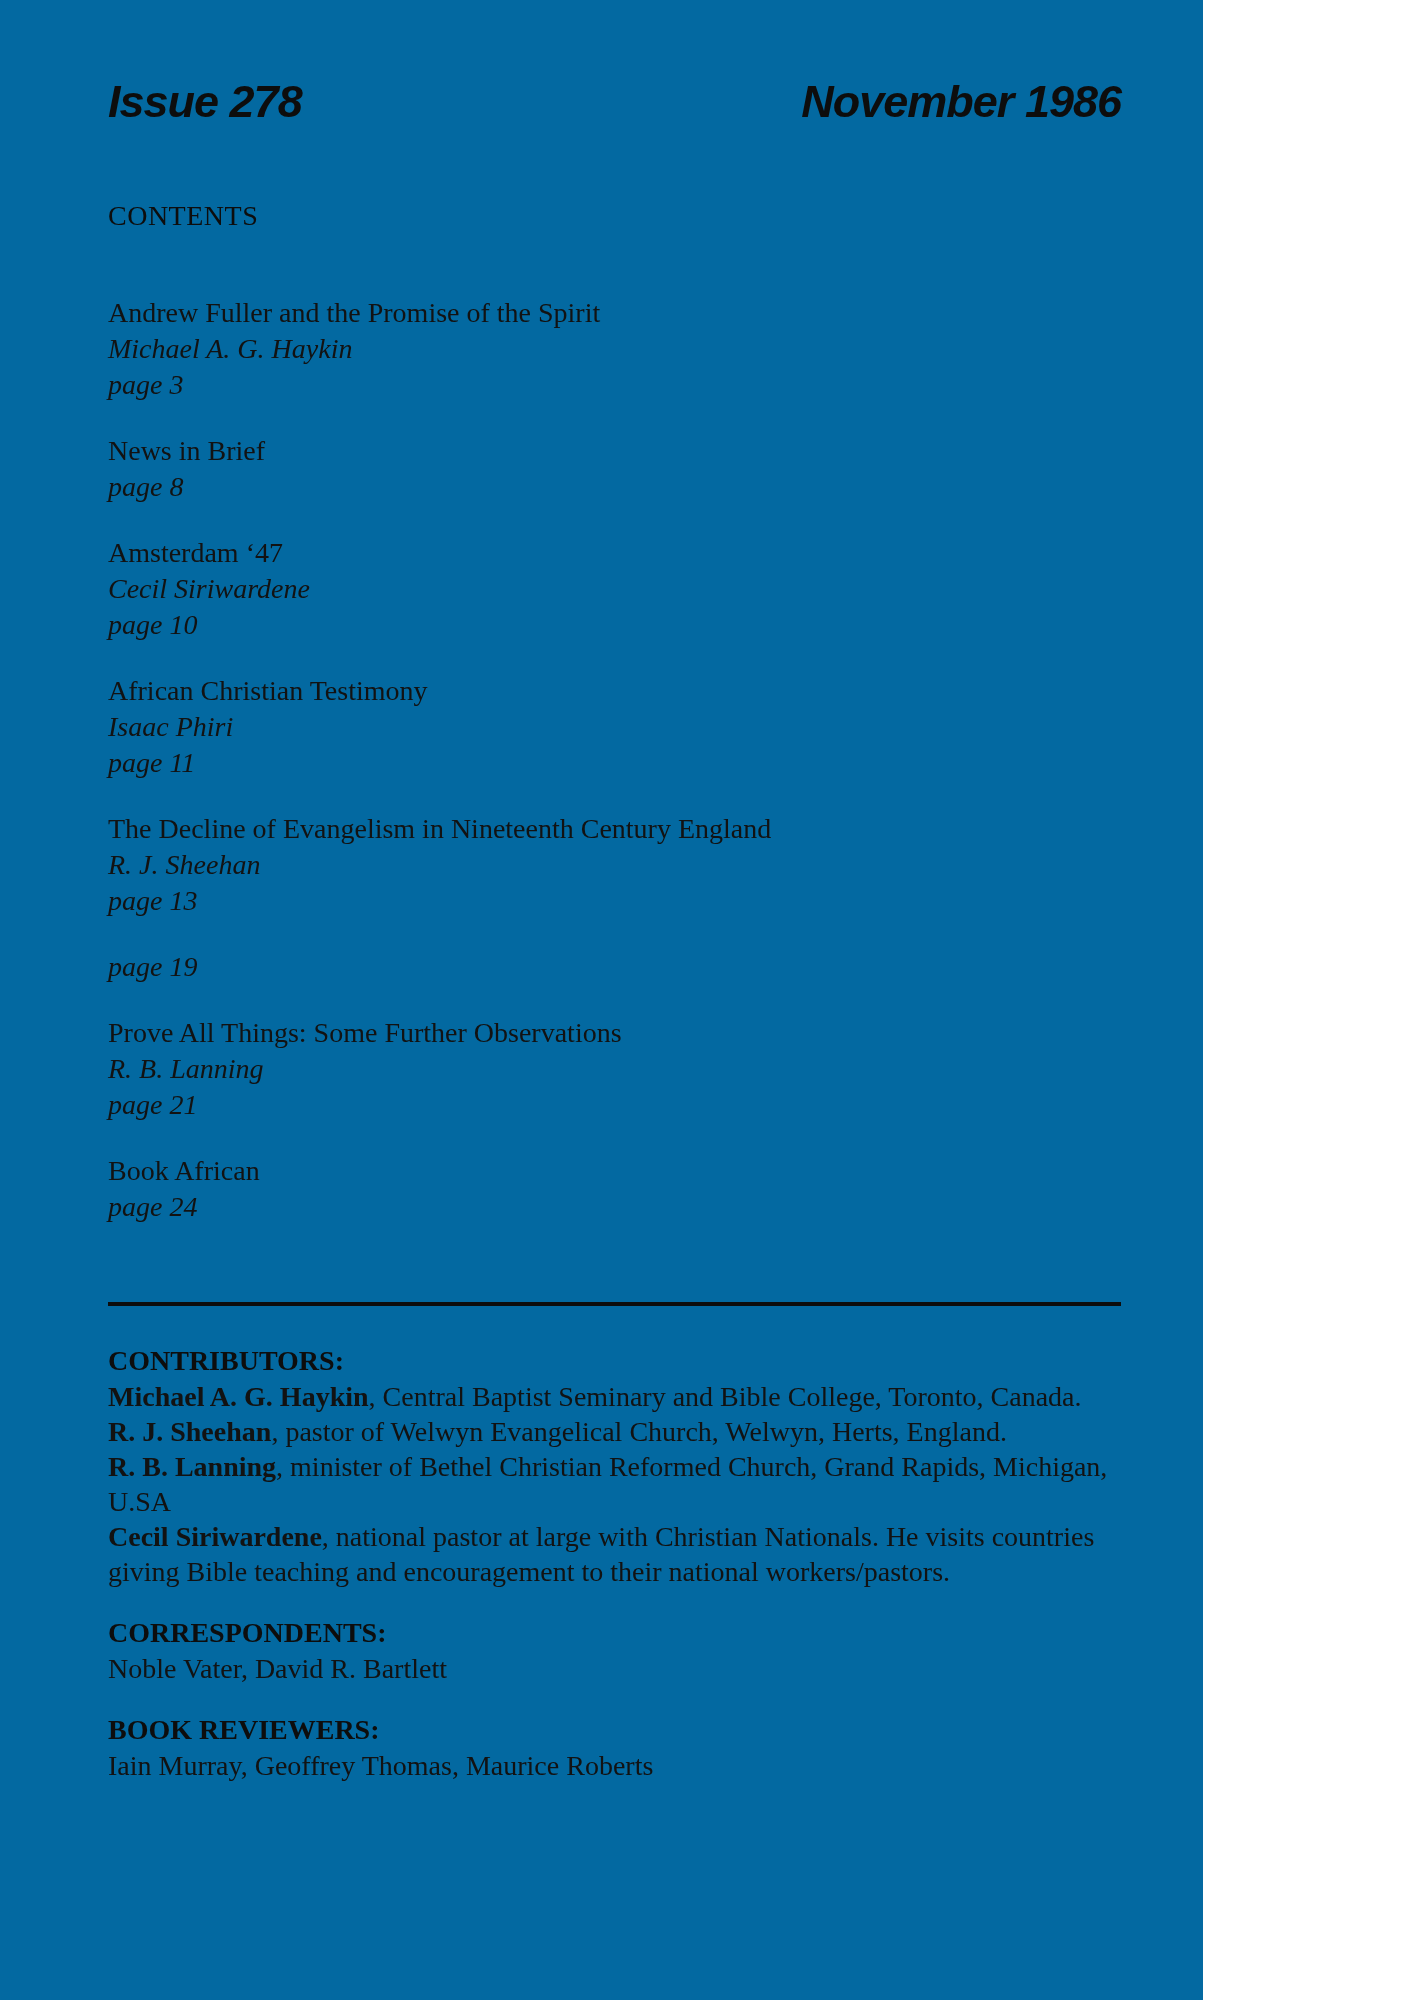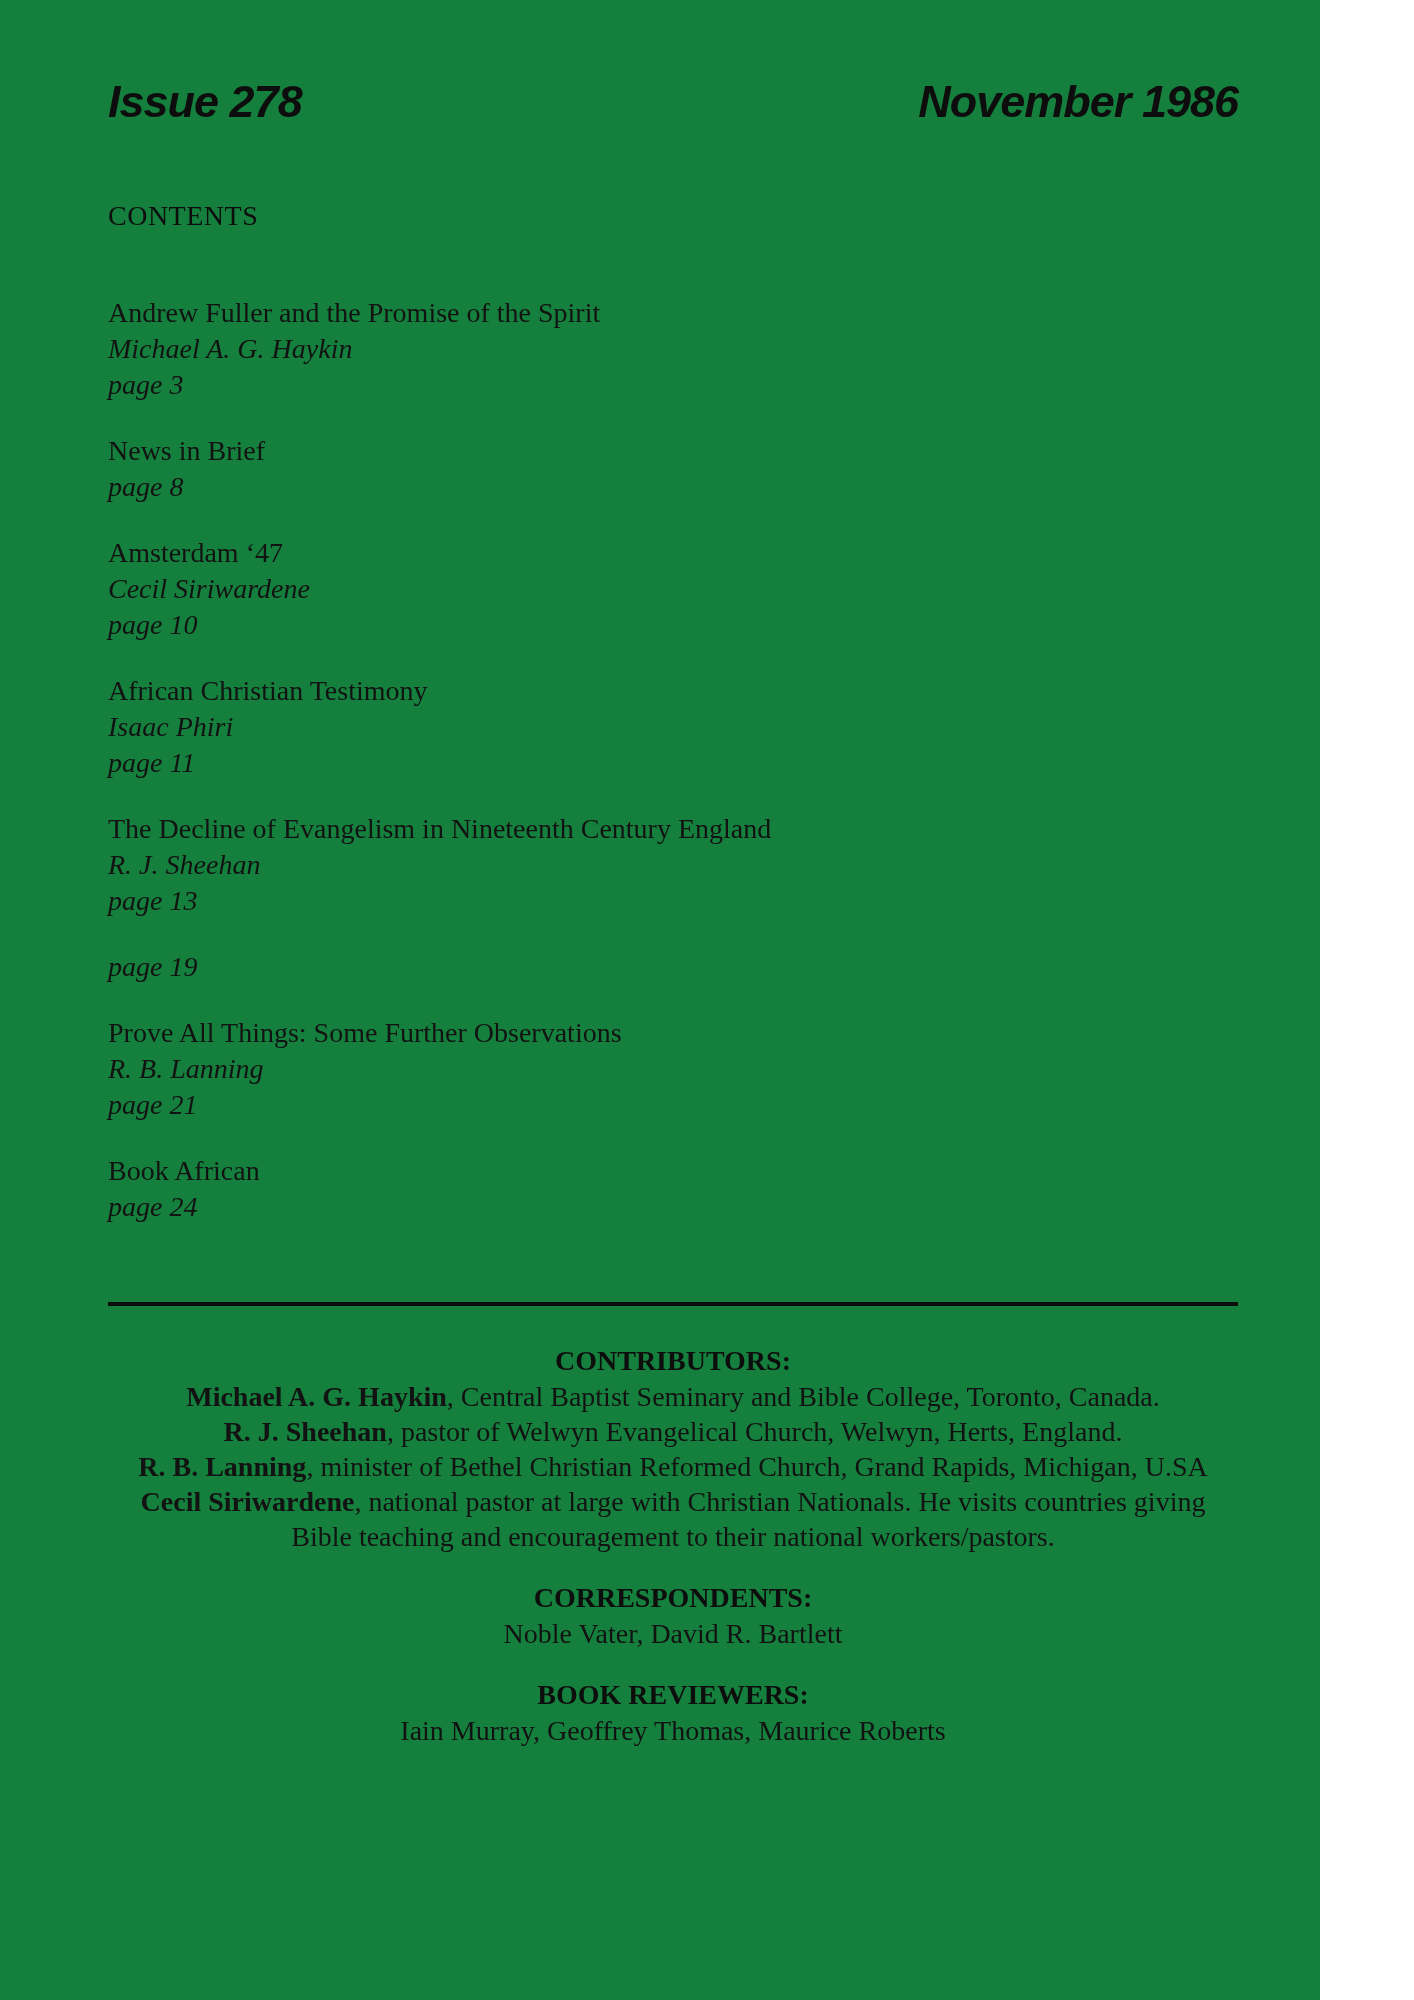--- a/index.html
+++ b/index.html
@@ -7,24 +7,24 @@
     width: 1414px;
     background: #ffffff;
   }
   body {
     height: 2000px;
     color: #121212;
     font-family: "Liberation Serif", serif;
     -webkit-font-smoothing: antialiased;
   }
   .page {
-    width: 1320px;
+    width: 1203px;
     height: 2000px;
     padding: 76px 82px 0 108px;
-    background: #15803d;
+    background: #0369a1;
     overflow: hidden;
   }
   
   .masthead {
     display: flex;
     justify-content: space-between;
     align-items: baseline;
     font-family: "Liberation Sans", sans-serif;
     font-weight: bold;
     font-style: italic;
@@ -52,21 +52,21 @@
   .toc-author, .toc-page { font-style: italic; }
   
   .divider {
     margin-top: 77px;
     height: 4px;
     background: #0d0d0d;
     border: none;
     width: 100%;
   }
   
-  .section { margin-top: 26px; text-align: center; }
+  .section { margin-top: 26px; }
   .section.first { margin-top: 37px; }
   .section-heading {
     font-weight: bold;
     font-size: 28px;
     line-height: 36px;
     color: #0d0d0d;
   }
   .section-body {
     font-size: 28px;
     line-height: 35px;

